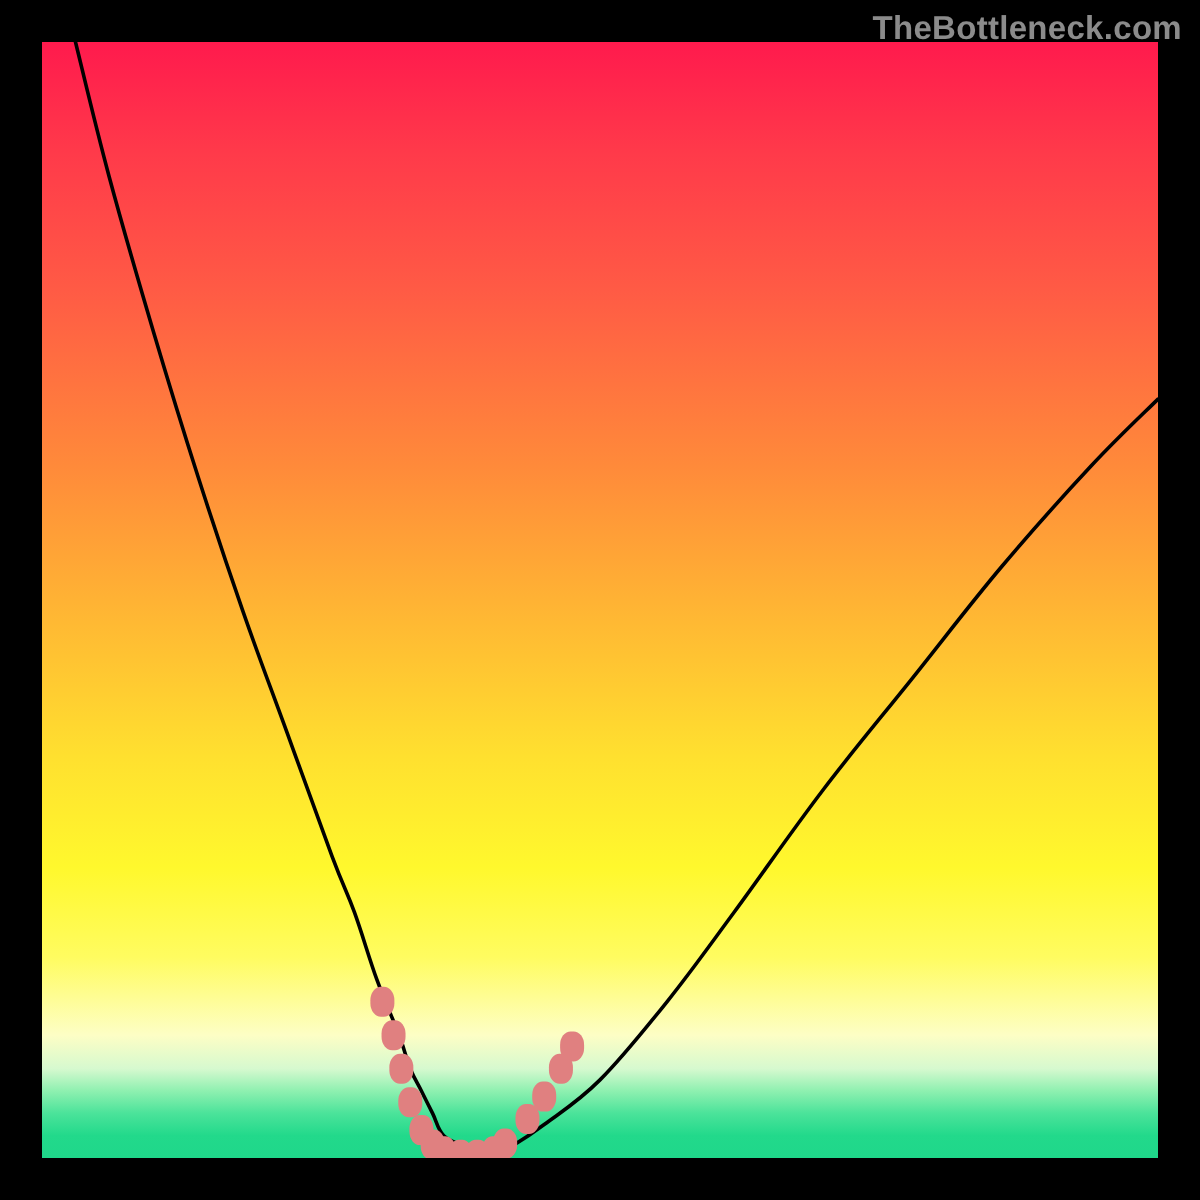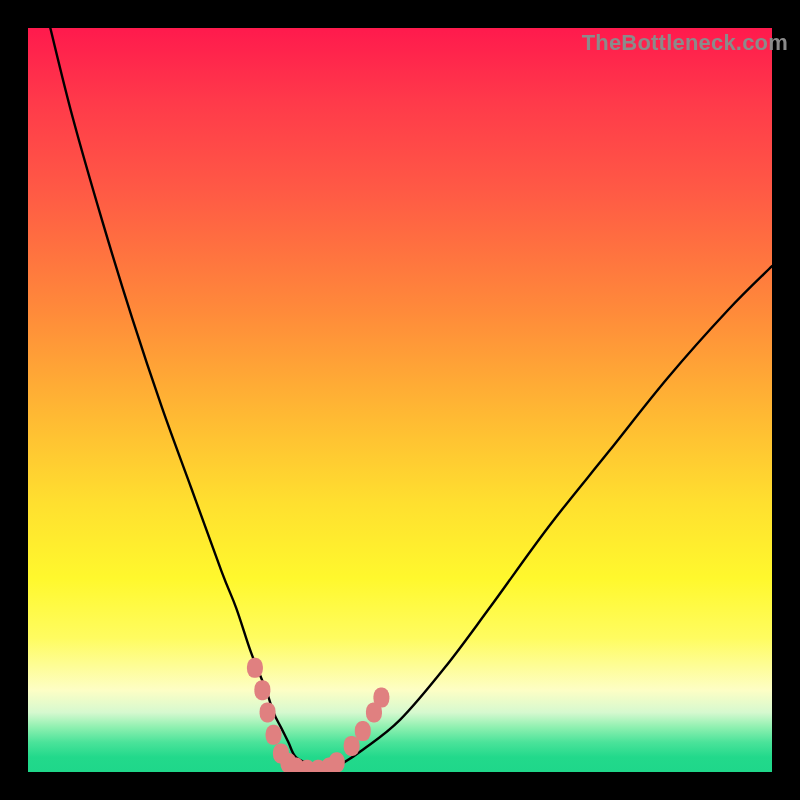--- a/index.html
+++ b/index.html
@@ -43,21 +43,20 @@
   }
   .watermark {
     position: absolute;
     top: 6px;
     right: 12px;
     font-family: Arial, Helvetica, sans-serif;
     font-size: 22px;
     font-weight: 600;
     color: #8b8b8b;
     letter-spacing: 0.2px;
-    margin-top: 24px;
   }
   svg.curve {
     position: absolute;
     top: 0;
     left: 0;
     width: 744px;
     height: 744px;
   }
   .marker {
     fill: #e08080;

